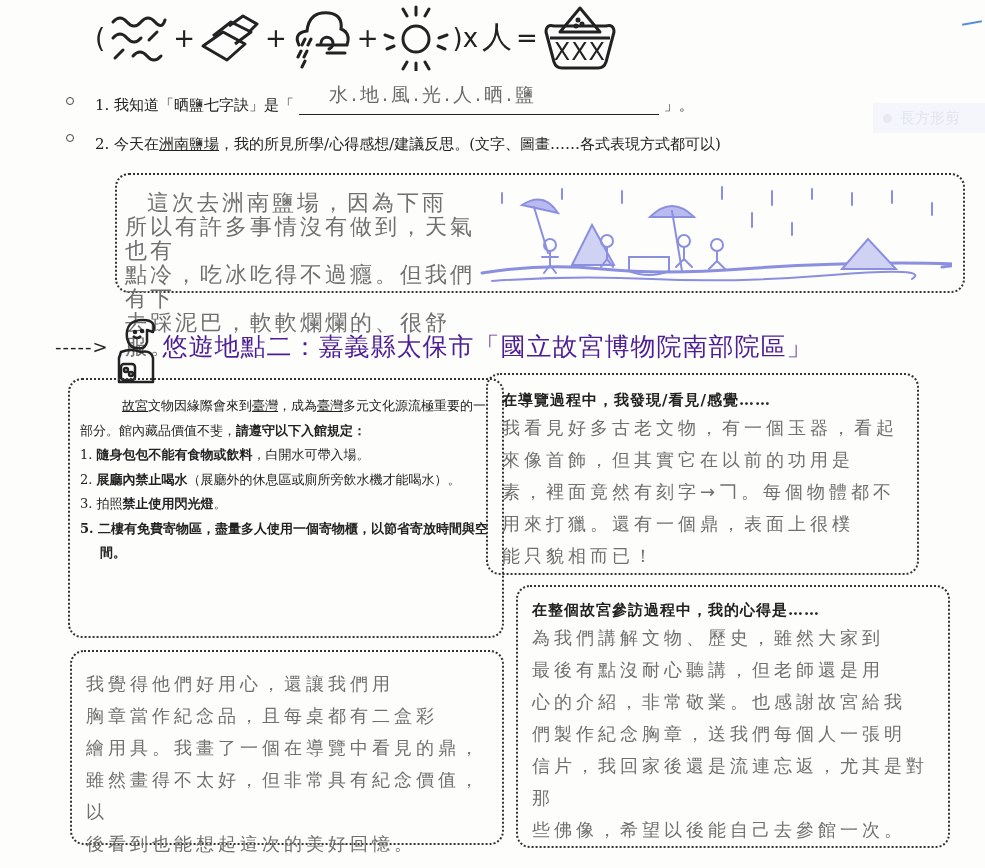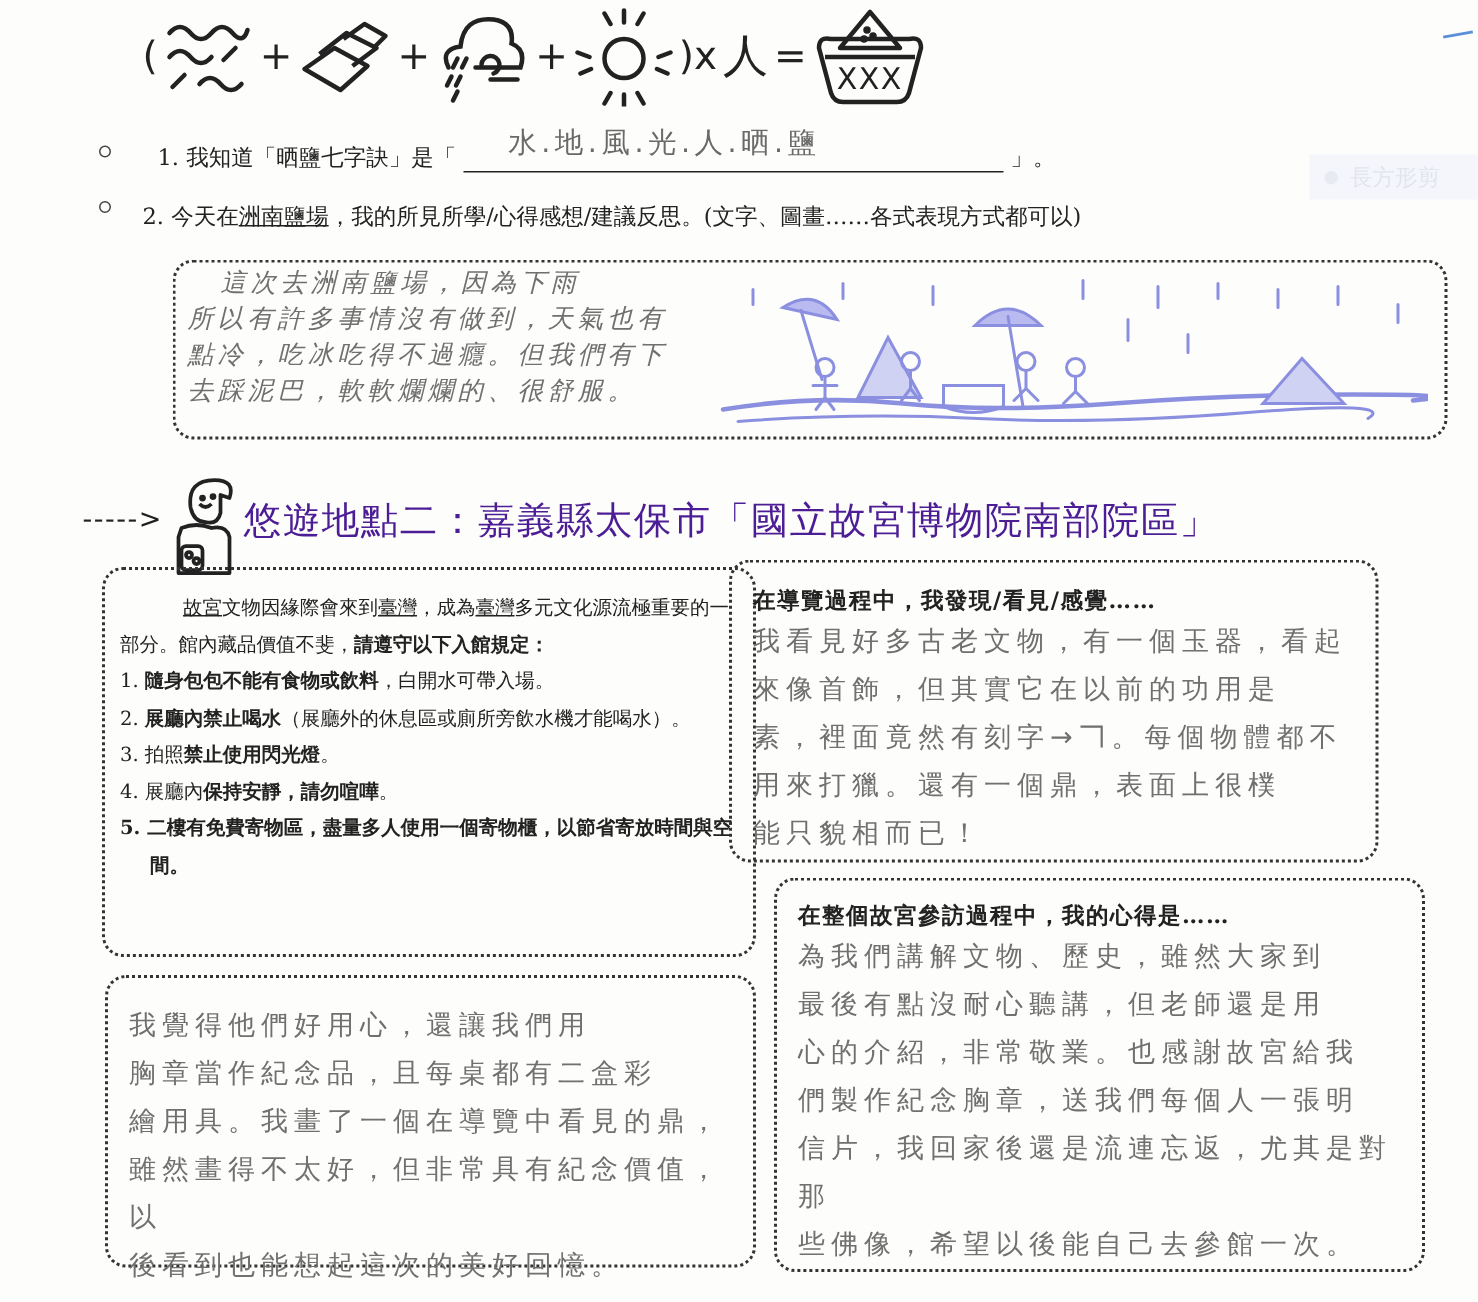--- a/index.html
+++ b/index.html
@@ -64,48 +64,48 @@
   <span>=</span>
   <span class="sym" style="position:relative;width:76px;height:68px;">
     <svg width="76" height="68" viewBox="0 0 76 68" fill="none" stroke="#222" stroke-width="3" stroke-linejoin="round" style="position:absolute;left:0;top:0;">
       <path d="M38 4 L58 28 H18 Z"></path>
       <circle cx="36" cy="16" r="1" fill="#222"></circle>
         <circle cx="40" cy="20" r="1" fill="#222"></circle>
         <circle cx="34" cy="22" r="1" fill="#222"></circle>
       <path d="M4 28 q0 -8 8 -6 h52 q8 -2 8 6 l-8 30 q-2 6 -8 6 H20 q-6 0 -8 -6 Z"></path>
       <path d="M8 34 H68"></path>
     </svg>
-    <span style="position:relative;top:14px;font-size:20px;letter-spacing:1px;">XXX</span>
+    <span style="position:relative;top:14px;font-size:24px;letter-spacing:1px;">XXX</span>
   </span>
 </div>
 
 <div class="abs ghost">
   <span class="dot"></span>
   <span>長方形剪</span>
 </div>
 <div class="abs" style="left:962px;top:22px;width:20px;height:2px;background:#5a8fd8;transform:rotate(-10deg);"></div>
 
 <div class="abs bullet" style="left:66px;top:97px;"></div>
-<div class="abs q" style="left:105px;top:96px;">
+<div class="abs q" style="left:95px;top:96px;">
   <span>1.</span>
   <span>我知道「晒鹽七字訣」是「</span>
   <span style="display:inline-block;width:360px;border-bottom:1.5px solid #222;position:relative;height:18px;vertical-align:bottom;">
     <span class="hand" style="position:absolute;left:30px;top:-14px;font-size:19px;">水.地.風.光.人.晒.鹽</span>
   </span>
   <span>」。</span>
 </div>
 
 <div class="abs bullet" style="left:66px;top:134px;"></div>
 <div class="abs q" style="left:95px;top:135px;">
   <span>2.</span>
   <span>今天在</span><span class="u">洲南鹽場</span><span>，我的所見所學/心得感想/建議反思。(文字、圖畫……各式表現方式都可以)</span>
 </div>
 
 <div class="abs box" style="left:115px;top:173px;width:850px;height:120px;">
-  <div class="abs handtext" style="left:8px;top:2px;width:350px;font-size:17px;line-height:24px;letter-spacing:3px;font-style:italic;">
+  <div class="abs handtext" style="left:8px;top:16px;width:350px;font-size:22px;line-height:24px;letter-spacing:3px;">
     <div style="padding-left:22px">這次去洲南鹽場，因為下雨</div>
     <div>所以有許多事情沒有做到，天氣也有</div>
     <div>點冷，吃冰吃得不過癮。但我們有下</div>
     <div>去踩泥巴，軟軟爛爛的、很舒服。</div>
   </div>
   <svg class="abs" style="left:355px;top:8px;" width="480" height="110" viewBox="0 0 480 110" fill="none" stroke="#8b8fe0" stroke-width="2" stroke-linecap="round">
     <path d="M10 90 q60 -10 120 -4 t140 0 t160 -6 t40 4" stroke-width="3"></path>
     <path d="M20 98 q80 -6 160 -2 t180 -4 t80 4"></path>
     <path d="M50 22 q22 -14 36 8 z" fill="#b9bbf0"></path>
       <path d="M62 24 l14 46"></path>
@@ -141,21 +141,20 @@
   <span class="section-title">悠遊地點二：嘉義縣太保市「國立故宮博物院南部院區」</span>
 </div>
 
 <div class="abs box rules" style="left:68px;top:378px;width:436px;height:260px;padding:14px 10px 0 10px;">
   <p>
     <span style="padding-left:42px"></span><span class="u">故宮</span><span>文物因緣際會來到</span><span class="u">臺灣</span><span>，成為</span><span class="u">臺灣</span><span>多元文化源流極重要的一部分。館內藏品價值不斐，</span><b>請遵守以下入館規定：</b>
   </p>
   <p><span>1.</span> <b>隨身包包不能有食物或飲料</b><span>，白開水可帶入場。</span></p>
   <p style="padding-left:20px;text-indent:-20px;"><span>2.</span> <b>展廳內禁止喝水</b><span>（展廳外的休息區或廁所旁飲水機才能喝水）。</span></p>
   <p><span>3.</span> <span>拍照</span><b>禁止使用閃光燈</b><span>。</span></p>
-  <p><span>4.</span> <span>展廳內</span><b>保持安靜，請勿喧嘩</b><span>。</span></p>
   <p style="padding-left:20px;text-indent:-20px;font-weight:bold;"><span>5.</span> <span>二樓有免費寄物區，盡量多人使用一個寄物櫃，以節省寄放時間與空間。</span></p>
 </div>
 
 <div class="abs box" style="left:486px;top:373px;width:433px;height:202px;padding:16px 12px 0 14px;">
   <div class="boxhead">在導覽過程中，我發現/看見/感覺……</div>
   <div class="handtext" style="margin-top:2px;">
     <div>我看見好多古老文物，有一個玉器，看起</div>
     <div>來像首飾，但其實它在以前的功用是</div>
     <div>素，裡面竟然有刻字→𠃍。每個物體都不</div>
     <div>用來打獵。還有一個鼎，表面上很樸</div>

